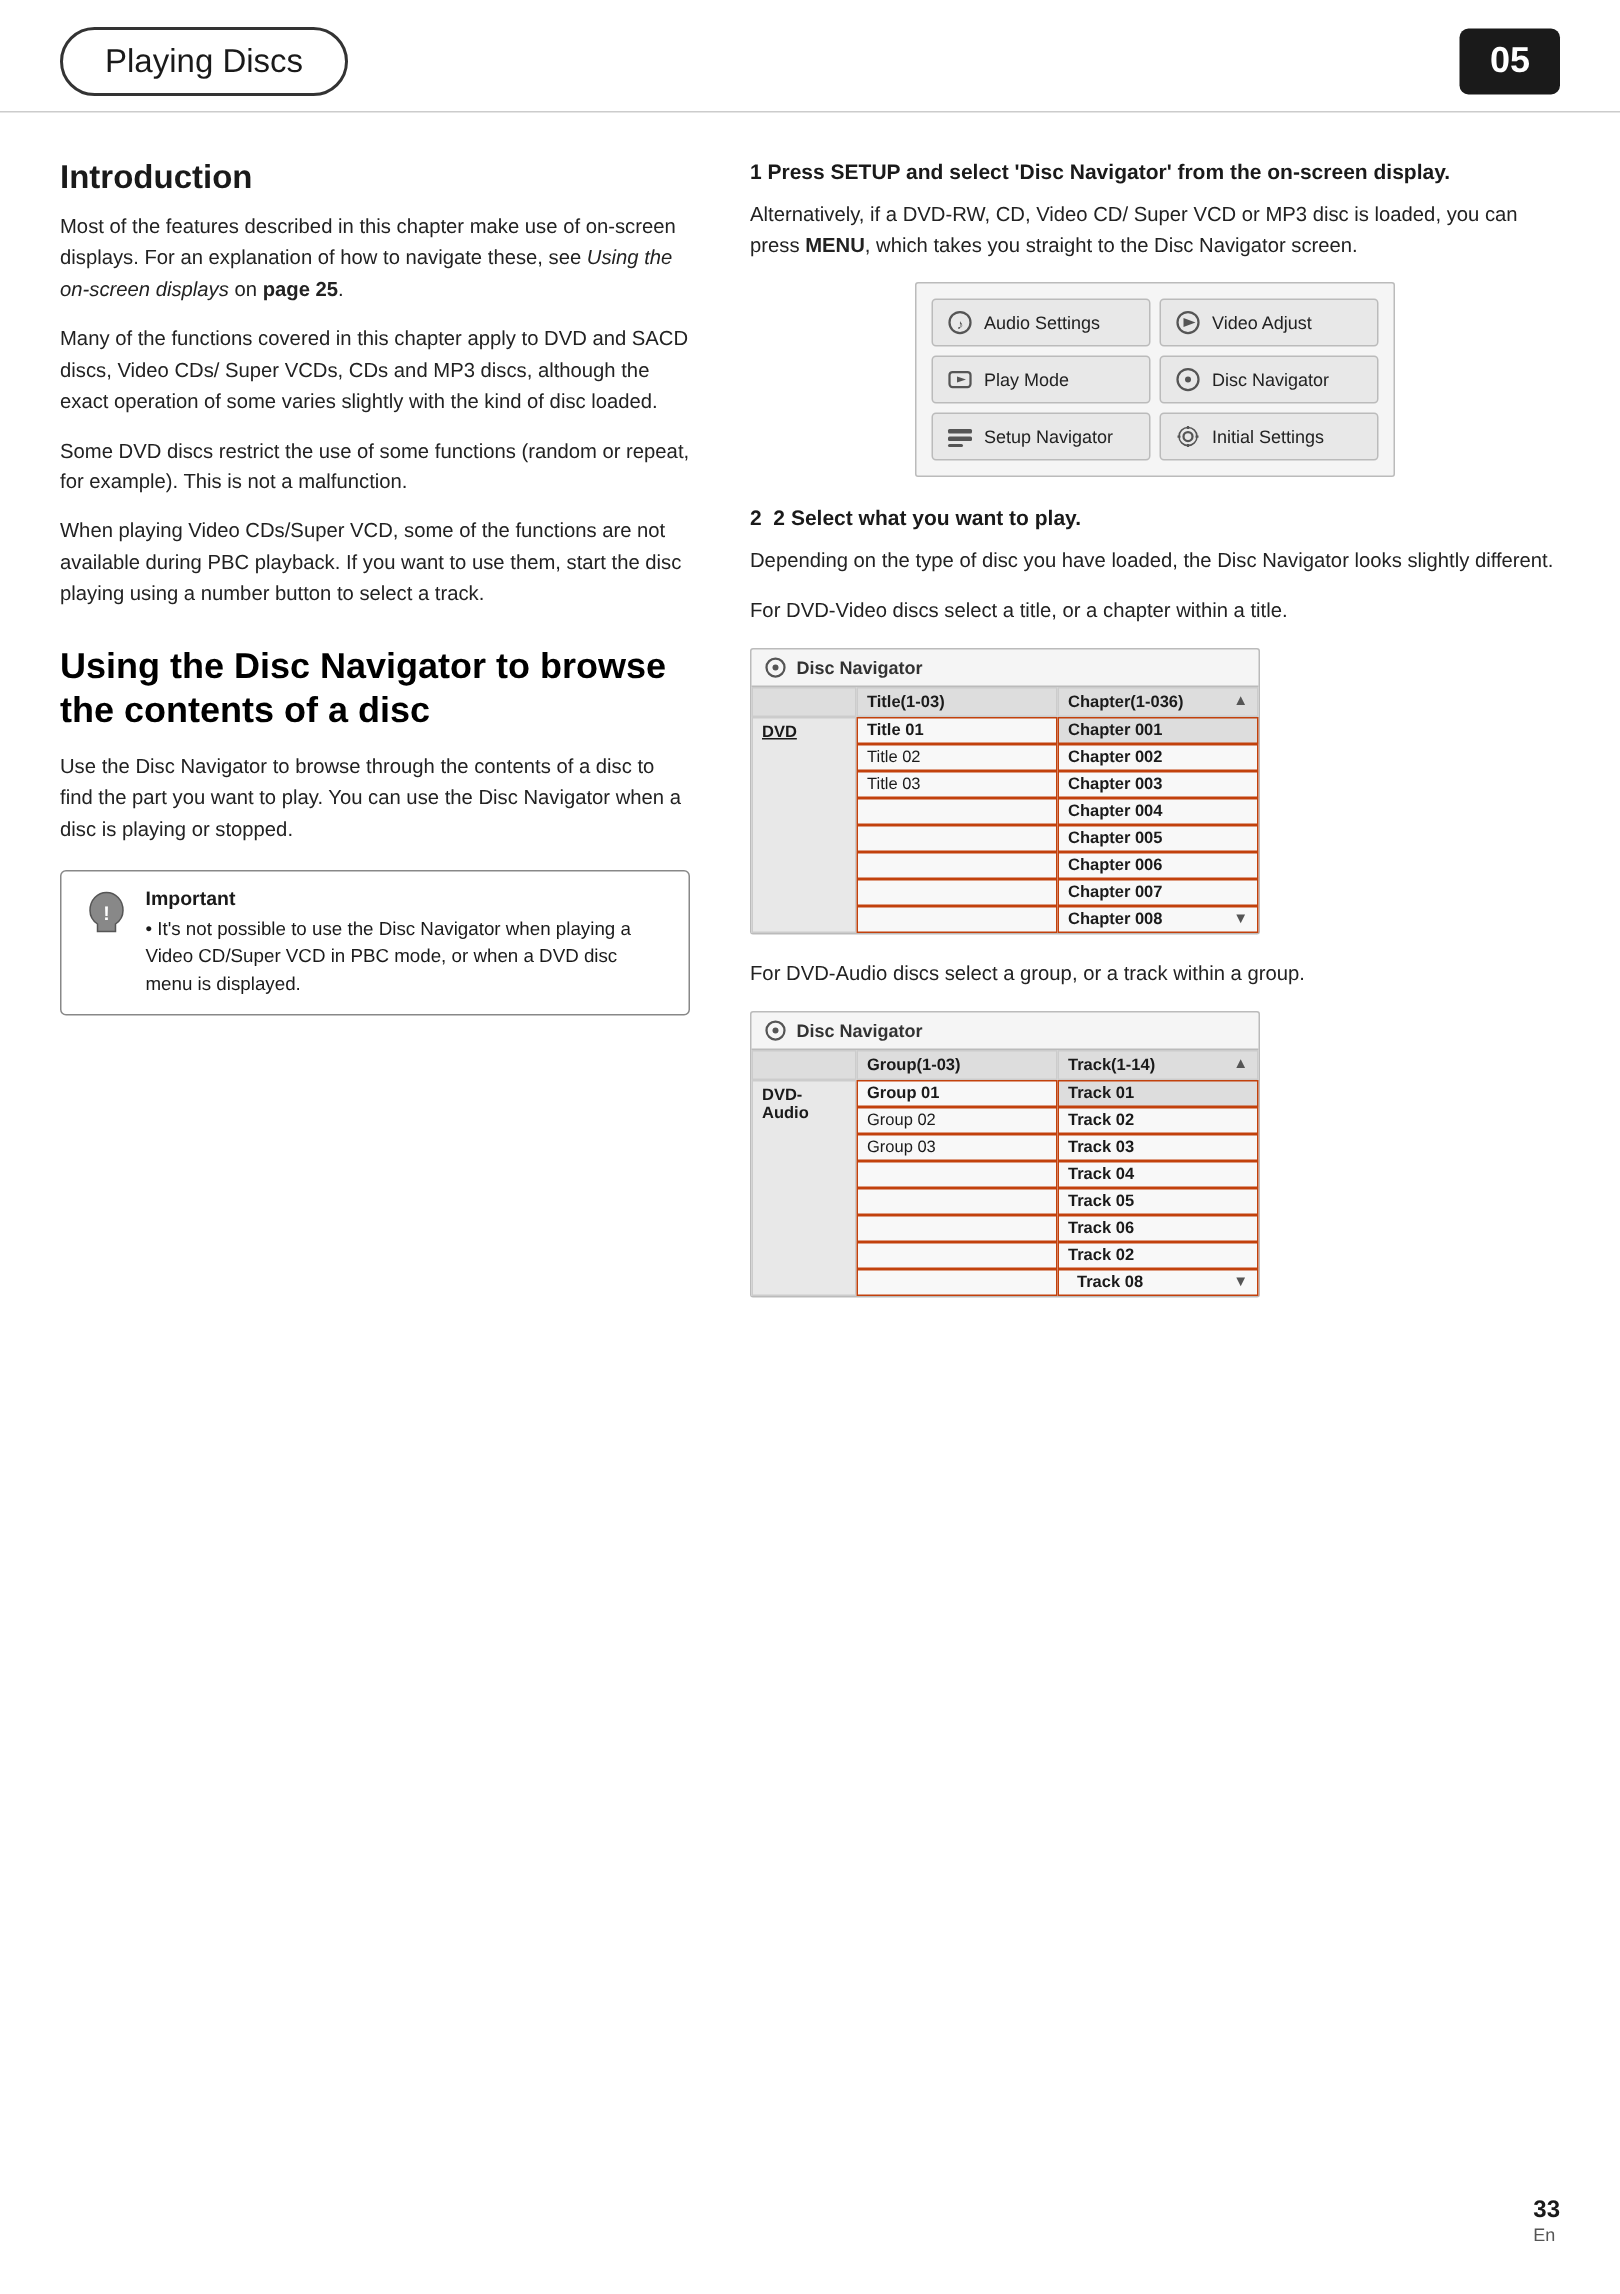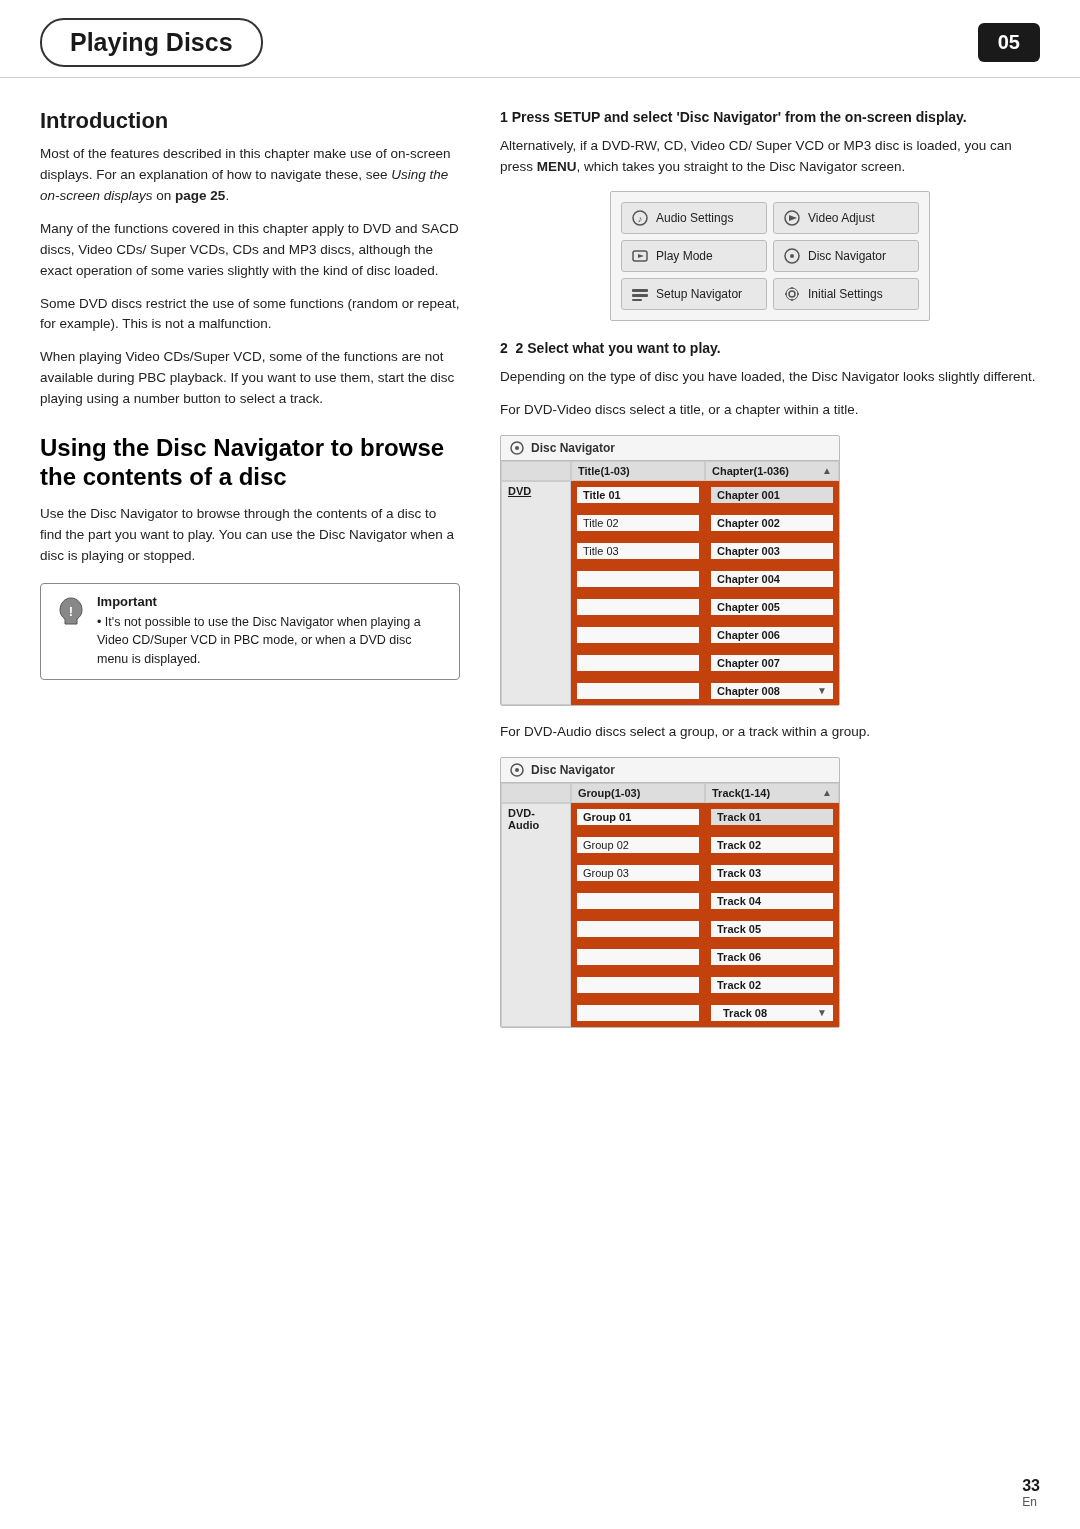--- a/index.html
+++ b/index.html
@@ -19,31 +19,31 @@
       align-items: center;
       padding: 18px 40px 10px 40px;
       border-bottom: 1px solid #ccc;
       margin-bottom: 30px;
     }
     .chapter-title-box {
       background: #ffffff;
       border: 2px solid #333;
       border-radius: 24px;
       padding: 8px 28px;
-      font-size: 25px;
-      font-weight: bold;
+      font-size: 22px;
+      font-weight: normal;
       color: #1a1a1a;
     }
     .header-spacer {
       flex: 1;
     }
     .page-number-box {
       background: #1a1a1a;
       color: #ffffff;
-      font-size: 20px;
+      font-size: 24px;
       font-weight: bold;
       padding: 8px 20px;
       border-radius: 6px;
       min-width: 60px;
       text-align: center;
     }
 
     
     .main-content {
       display: flex;
@@ -196,39 +196,39 @@
     .disc-nav-row-label {
       background: #e8e8e8;
       padding: 3px 6px;
       font-size: 11px;
       border: 1px solid #ccc;
       font-weight: bold;
     }
     .disc-nav-cell {
       padding: 2px 6px;
       font-size: 11px;
-      border: 6px solid #c2410c;
+      border: 1px solid #c2410c;
       background: #f8f8f8;
     }
     .disc-nav-cell.bold {
       font-weight: bold;
     }
     .disc-nav-cell.selected {
       background: #ddd;
       font-weight: bold;
     }
     .scroll-indicator {
       font-size: 10px;
       color: #555;
     }
 
     
     .page-footer {
       position: absolute;
-      bottom: 20px;
+      bottom: 32px;
       right: 40px;
       font-size: 12px;
       color: #555;
     }
     .page-footer-num {
       font-size: 16px;
       font-weight: bold;
       color: #1a1a1a;
     }
 

